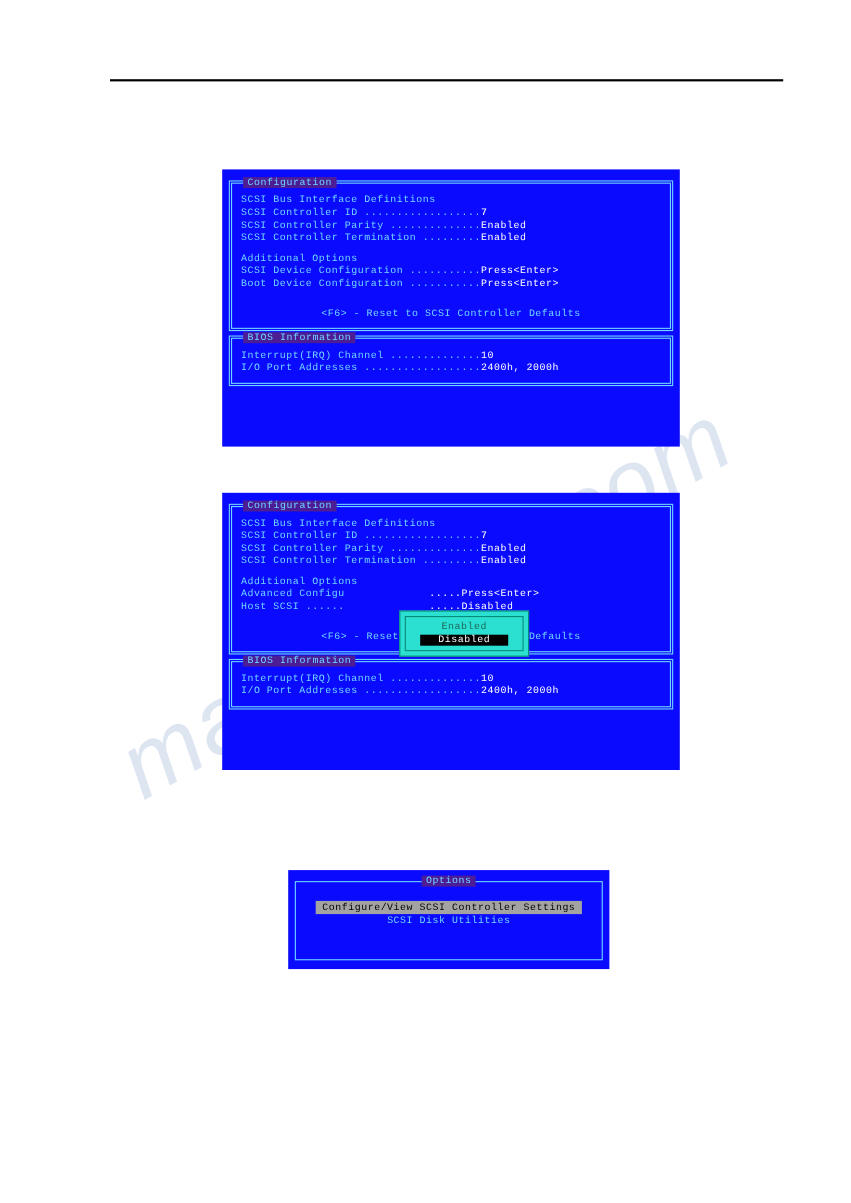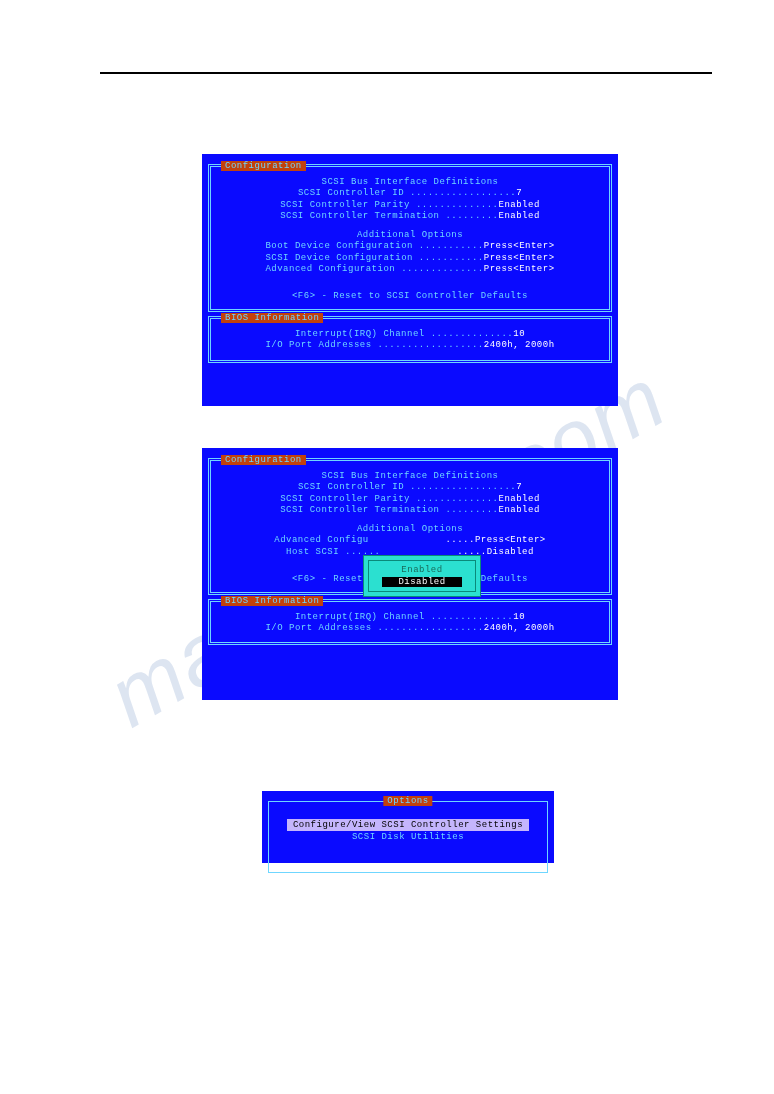--- a/index.html
+++ b/index.html
@@ -21,43 +21,43 @@
     position: relative;
     background: #0a0aff;
     padding: 6px;
     font-family: "Courier New", monospace;
     font-size: 9px;
     letter-spacing: 0.5px;
     color: #6fd6ff;
   }
   .bios-box.box1 { position: absolute; left: 202px; top: 154px; width: 416px; height: 252px; }
   .bios-box.box2 { position: absolute; left: 202px; top: 448px; width: 416px; height: 252px; }
-  .bios-box.box3 { position: absolute; left: 262px; top: 791px; width: 292px; height: 72px; }
+  .bios-box.box3 { position: absolute; left: 262px; top: 791px; width: 292px; height: 90px; }
 
   .panel {
     position: relative;
     border: 1px solid #6fd6ff;
     padding: 6px 8px 8px 8px;
     margin-top: 4px;
   }
   .panel.dbl {
     border: 3px double #6fd6ff;
     padding-top: 10px;
   }
   .panel-title {
     position: absolute;
     top: -6px;
     left: 10px;
-    background: #c2410c;
+    background: #4c1d95;
     color: #6fd6ff;
     padding: 0 4px;
     font-size: 9px;
   }
   .panel-title.center { left: 50%; transform: translateX(-50%); }
-  .line { white-space: pre; color: #6fd6ff; font-size: 9px; line-height: 1.25; text-align: center; }
+  .line { white-space: pre; color: #6fd6ff; font-size: 9px; line-height: 1.25; }
   .val { color: #fff; }
   .sel { background: #fff; color: #000; padding: 0 2px; }
   .footer-help { text-align: center; color: #6fd6ff; font-size: 9px; margin-top: 16px; }
   .spacer { height: 8px; }
 
   .popup {
     position: absolute;
     left: 152px;
     top: 94px;
     width: 118px;
@@ -67,21 +67,21 @@
   }
   .popup-inner {
     border: 1px solid #0a8a7a;
     padding: 4px 6px;
     text-align: center;
   }
   .popup-opt { color: #1a6a5a; font-size: 9px; }
   .popup-opt.sel { background: #000; color: #fff; display: inline-block; padding: 0 16px; margin-top: 2px;}
 
   .opt-line { text-align:center; font-size: 9px; margin: 2px 0; }
-  .opt-line .sel { background:#c4b5fd; color:#000; padding: 1px 6px; }
+  .opt-line .sel { background:#a3a3a3; color:#000; padding: 1px 6px; }
   .opt-line .unsel { color:#6fd6ff;margin-top:31px; }
 
   .watermark {
     position: absolute;
     left: 50%; top: 50%;
     transform: translate(-50%,-50%) rotate(-30deg);
     font-size: 86px;
     color: rgba(120,150,200,0.25);
     font-style: italic;
     font-family: Arial, sans-serif;
@@ -99,23 +99,22 @@
 
 <div class="bios-box box1">
   <div class="panel dbl">
     <span class="panel-title">Configuration</span>
     <div class="line">SCSI Bus Interface Definitions</div>
     <div class="line"><span>SCSI Controller ID </span><span>..................</span><span class="val">7</span></div>
     <div class="line"><span>SCSI Controller Parity </span><span>..............</span><span class="val">Enabled</span></div>
     <div class="line"><span>SCSI Controller Termination </span><span>.........</span><span class="val">Enabled</span></div>
     <div class="spacer"></div>
     <div class="line">Additional Options</div>
+    <div class="line"><span>SCSI Device Configuration </span><span>...........</span><span class="val">Press&lt;Enter&gt;</span></div>
     <div class="line"><span>Boot Device Configuration </span><span>...........</span><span class="val">Press&lt;Enter&gt;</span></div>
-    <div class="line"><span>SCSI Device Configuration </span><span>...........</span><span class="val">Press&lt;Enter&gt;</span></div>
-    <div class="line"><span>Advanced Configuration </span><span>..............</span><span class="val">Press&lt;Enter&gt;</span></div>
     <div class="footer-help">&lt;F6&gt; - Reset to SCSI Controller Defaults</div>
   </div>
   <div class="panel dbl">
     <span class="panel-title">BIOS Information</span>
     <div class="line"><span>Interrupt(IRQ) Channel </span><span>..............</span><span class="val">10</span></div>
     <div class="line"><span>I/O Port Addresses </span><span>..................</span><span class="val">2400h, 2000h</span></div>
   </div>
 </div>
 
 <div class="bios-box box2">

